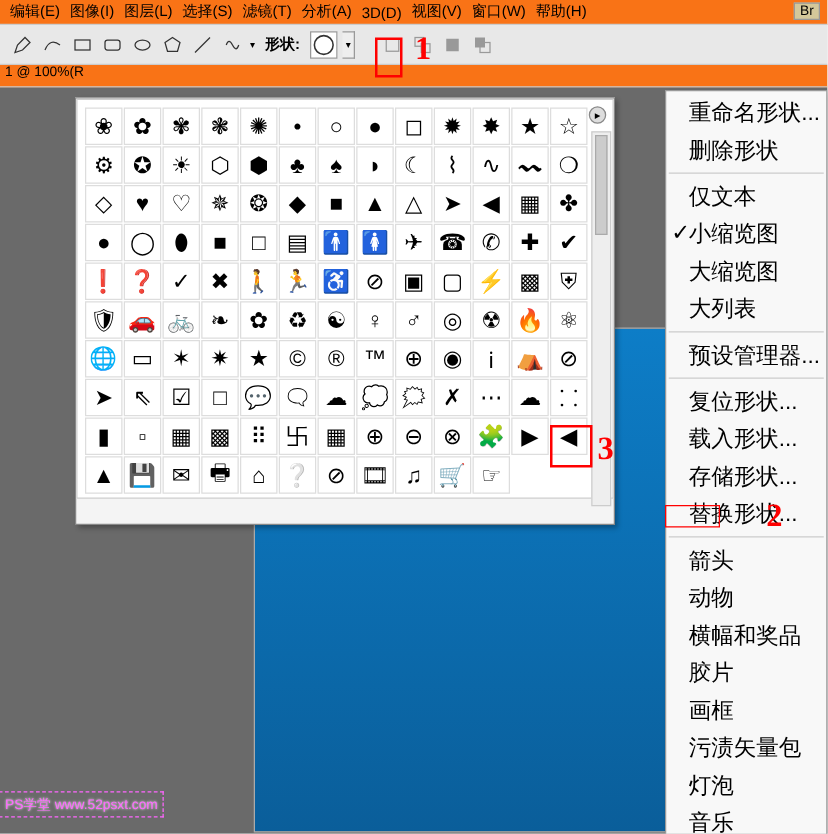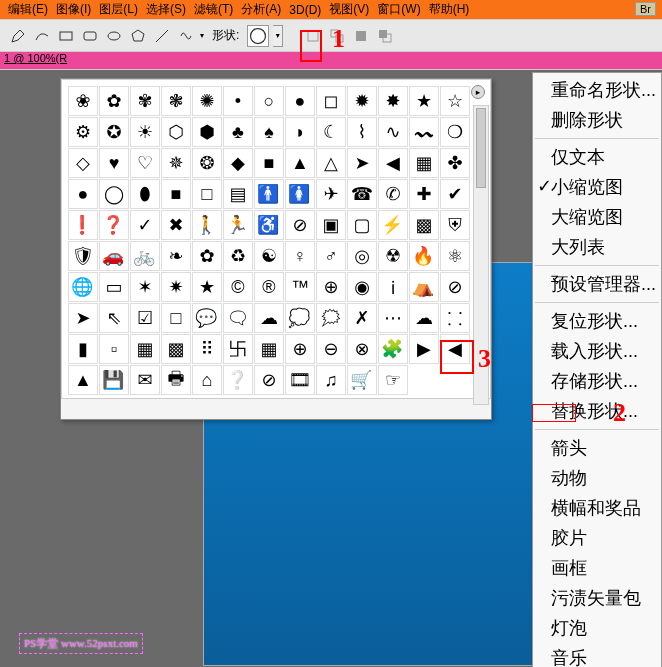--- a/index.html
+++ b/index.html
@@ -3,29 +3,29 @@
 <meta charset="utf-8">
 <style>
 * { box-sizing: border-box; margin: 0; padding: 0; }
 body { font-family: "Microsoft YaHei", SimSun, sans-serif; font-size: 12px; background: #f0f0f0; width: 662px; height: 667px; overflow: hidden; position: relative; }
 .menubar { background: #f97316; height: 20px; display: flex; align-items: center; padding-left: 8px; border-bottom: 1px solid #ccc; }
 .menubar span { margin-right: 8px; cursor: default; }
 .br-badge { position: absolute; right: 6px; top: 2px; background: #d4c89a; border: 1px solid #999; padding: 0 4px; font-size: 11px; text-align: center; }
 .toolbar { background: #e8e8e8; height: 32px; display: flex; align-items: center; padding-left: 8px; border-bottom: 1px solid #ccc; gap: 4px; }
 .tool-btn { width: 20px; height: 20px; display: inline-flex; align-items: center; justify-content: center; }
 .tool-btn svg { width: 16px; height: 16px; }
-.shape-label { margin: 16px 4px; }
+.shape-label { margin: 16px 4px; font-weight: bold; }
 .shape-selector { width: 22px; height: 22px; border: 1px solid #999; background: #fff; display: inline-flex; align-items: center; justify-content: center; position: relative; }
 .dropdown-arrow { width: 10px; height: 22px; border: 1px solid #999; border-left: none; background: #eee; display: inline-flex; align-items: center; justify-content: center; font-size: 8px; }
 .red-box-1 { position: absolute; left: 300px; top: 30px; width: 22px; height: 32px; border: 2px solid red; pointer-events: none; z-index: 50; }
 .red-num-1 { position: absolute; left: 332px; top: 24px; color: red; font-weight: bold; font-size: 26px; font-family: "Comic Sans MS", cursive; z-index: 50; }
-.status { background: #ec4899; height: 18px; padding-left: 4px; font-size: 11px; border-bottom: 1px solid #ccc; text-decoration: underline; }
+.status { background: #f97316; height: 18px; padding-left: 4px; font-size: 11px; border-bottom: 1px solid #ccc; }
 .workspace { position: absolute; top: 70px; left: 0; right: 0; bottom: 0; background: linear-gradient(#6a6a6a, #6a6a6a); }
 .canvas-blue { position: absolute; top: 192px; left: 203px; width: 334px; height: 404px; background: linear-gradient(#0d7dc7, #0a5e9a); border: 1px solid #aaa; }
-.watermark { position: absolute; left: 20px; bottom: 14px; color: #ff66ff; font-size: 11px; font-family: Liberation Serif, serif; text-shadow: 0 0 2px #fff; outline: 1px dashed #ff66ff; padding: 2px 4px; }
+.watermark { position: absolute; left: 0; bottom: 14px; color: #ff66ff; font-size: 11px; font-family: Liberation Sans, sans-serif; text-shadow: 0 0 2px #fff; outline: 1px dashed #ff66ff; padding: 2px 4px; }
 .shape-panel { position: absolute; left: 60px; top: 78px; width: 432px; height: 342px; background: #f4f4f4; border: 1px solid #888; box-shadow: 2px 2px 4px rgba(0,0,0,0.3); z-index: 30; }
 .shape-grid { padding: 6px; display: grid; grid-template-columns: repeat(13, 30px); grid-auto-rows: 30px; gap: 1px; background: #fff; border: 1px solid #ccc; height: 320px; overflow: hidden; }
 .shape-cell { border: 1px solid #ddd; display: flex; align-items: center; justify-content: center; font-size: 18px; cursor: pointer; background: #fff; }
 .panel-arrow { position: absolute; right: 6px; top: 6px; width: 14px; height: 14px; border-radius: 50%; background: #ddd; border: 1px solid #888; display: flex; align-items: center; justify-content: center; font-size: 9px; cursor: pointer; }
 .scrollbar { position: absolute; right: 2px; top: 26px; width: 16px; height: 300px; background: #eee; border: 1px solid #ccc; }
 .scroll-thumb { background: #ccc; height: 80px; margin: 2px; border: 1px solid #aaa; }
 .red-box-3 { position: absolute; left: 440px; top: 340px; width: 34px; height: 34px; border: 2px solid red; pointer-events: none; z-index: 50; }
 .red-num-3 { position: absolute; left: 478px; top: 344px; color: red; font-weight: bold; font-size: 26px; font-family: "Comic Sans MS", cursive; z-index: 50; }
 .context-menu { position: absolute; right: 0; top: 72px; width: 130px; background: #f8f8f8; border: 1px solid #999; box-shadow: 2px 2px 4px rgba(0,0,0,0.3); z-index: 40; padding: 2px 0; }
 .context-menu .item { padding: 3px 18px; cursor: default; white-space: nowrap; position: relative; font-size: 18px; }

